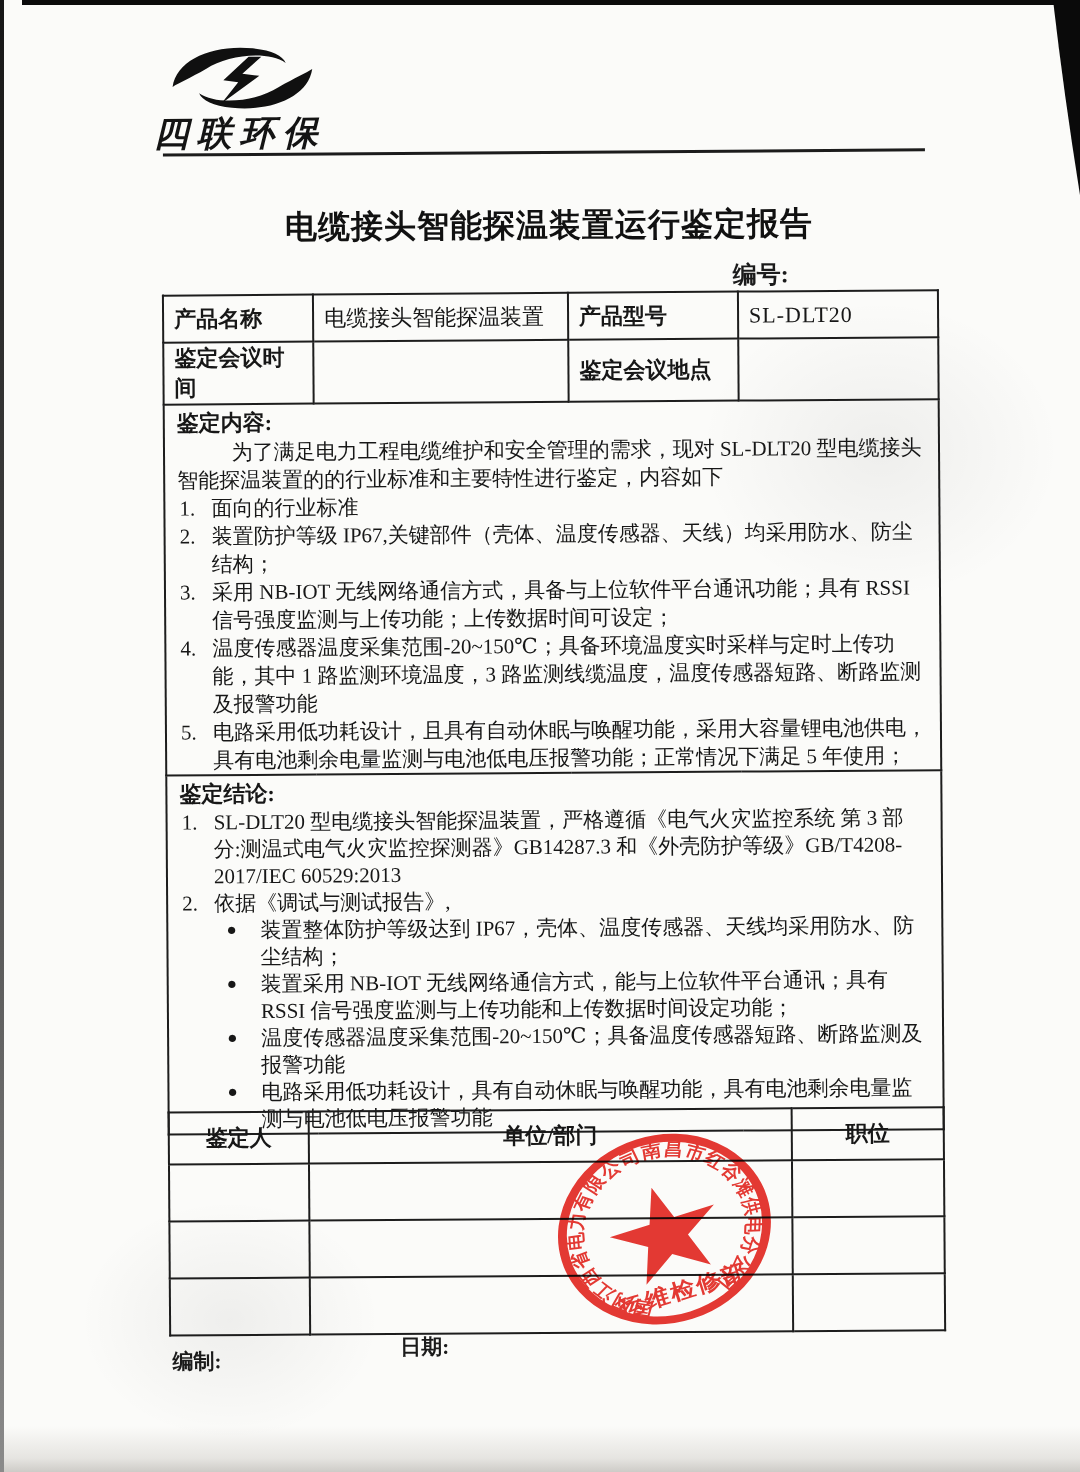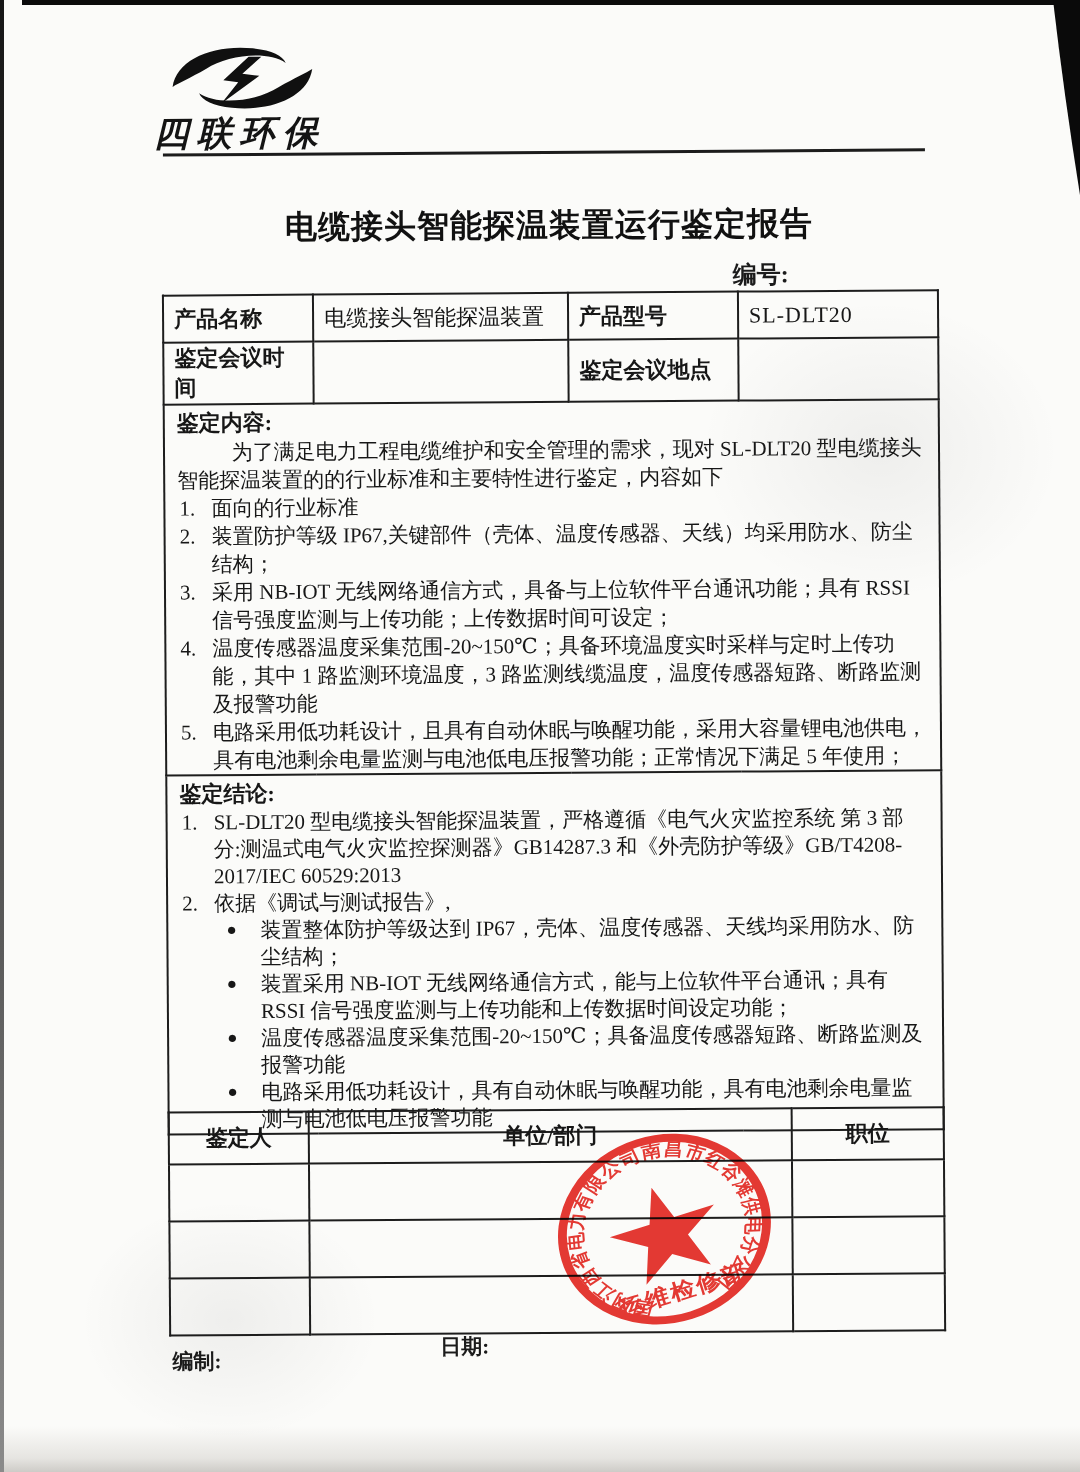--- a/index.html
+++ b/index.html
@@ -53,21 +53,21 @@
 
   .t-sign th{font-weight:600;text-align:center;}
   .t-sign td{height:55px;}
 
   
   .stamp{position:absolute;left:542px;top:1126px;width:238px;height:208px;z-index:6;
     transform:rotate(-17deg);opacity:.9;mix-blend-mode:multiply;}
 
   .footer-labels{position:absolute;top:1332px;left:0;width:100%;font-size:21px;font-weight:600;}
   .prepared-label{position:absolute;left:168px;margin-top:13px;}
-  .date-label{position:absolute;left:436px;}
+  .date-label{position:absolute;left:396px;}
 </style>
 </head>
 <body>
 
 <div class="scan-strip-top"></div>
 <svg class="scan-wedge-right" width="30" height="195" viewBox="0 0 30 195">
   <path d="M3,0 L30,0 L30,195 Q14,95 3,0 Z" fill="#0a0a0a"></path>
 </svg>
 <div class="scan-strip-left"></div>
 <div class="scan-bottom-shade"></div>

